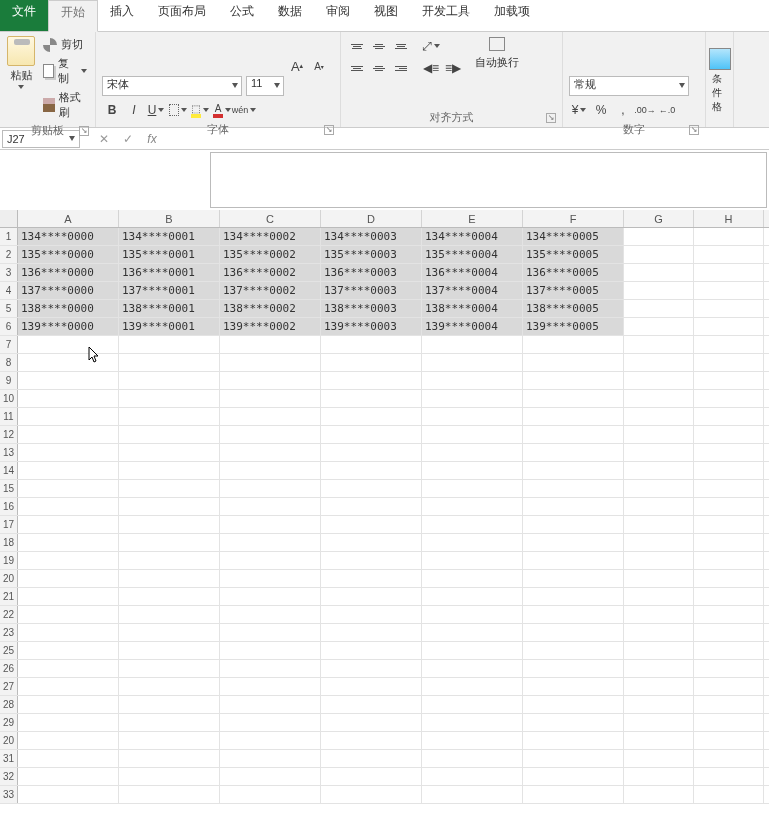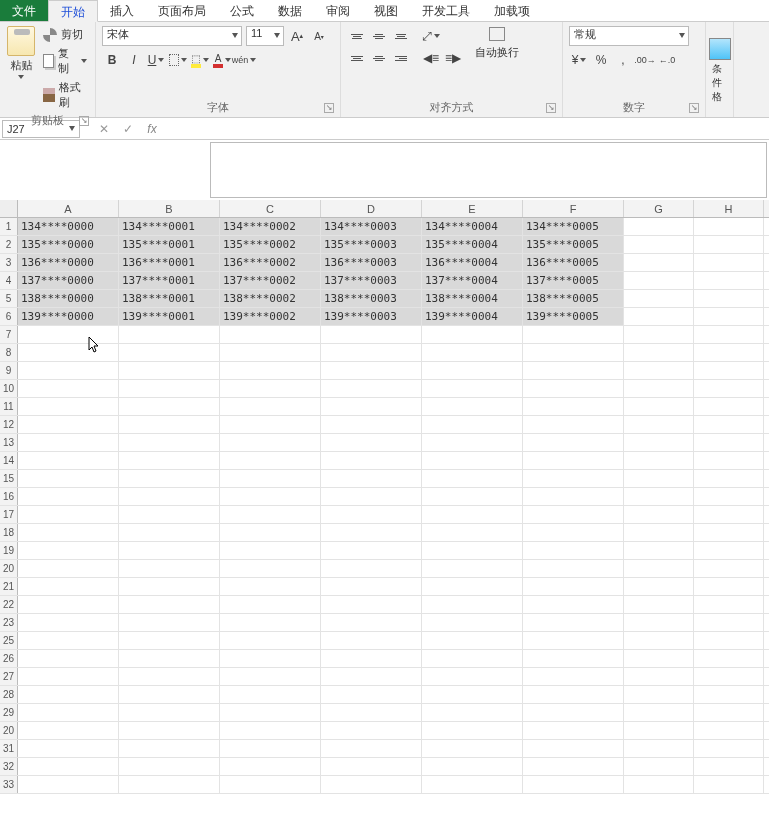--- a/index.html
+++ b/index.html
@@ -1,22 +1,22 @@
 <!DOCTYPE html>
 <html><head>
 <meta charset="utf-8">
 <style>
 * { box-sizing: border-box; margin: 0; padding: 0; font-family: "Microsoft YaHei", SimSun, Arial, sans-serif; }
 body { width: 769px; height: 839px; overflow: hidden; background: #fff; font-size: 12px; color: #333; }
 
 
-.tabs { display: flex; align-items: stretch; height: 22px; background: #fff; border-bottom: 1px solid #ccc; }
+.tabs { display: flex; align-items: stretch; height: 32px; background: #fff; border-bottom: 1px solid #ccc; }
 .tab-file { background: #1a7c3b; color: #fff; padding: 3px 12px; font-size: 12px; }
 .tab { padding: 3px 12px; font-size: 12px; cursor: pointer; }
-.tab.active { background: #f1f1f1; border: 1px solid #ccc; border-bottom: 1px solid #f1f1f1; margin-bottom: -1px; color: #1d4ed8; }
+.tab.active { background: #f1f1f1; border: 1px solid #ccc; border-bottom: 1px solid #f1f1f1; margin-bottom: -1px; color: #737373; }
 
 
 .ribbon { display: flex; background: #f1f1f1; border-bottom: 1px solid #ccc; height: 96px; }
 .group { border-right: 1px solid #ddd; padding: 4px 6px 2px 6px; display: flex; flex-direction: column; justify-content: space-between; }
 .group-label { text-align: center; font-size: 11px; color: #666; padding-top: 2px; position: relative; }
 .group-label .dialog-launcher { position: absolute; right: 0; bottom: 2px; width: 10px; height: 10px; border: 1px solid #aaa; font-size: 8px; line-height: 8px; text-align: center; color: #777; cursor: pointer; }
 
 
 .clipboard-body { display: flex; gap: 4px; }
 .paste-btn { width: 36px; display: flex; flex-direction: column; align-items: center; gap: 2px; cursor: pointer; }
@@ -25,21 +25,21 @@
 .mini-btns { display: flex; flex-direction: column; gap: 2px; }
 .mini-btn { display: flex; align-items: center; gap: 4px; font-size: 11px; cursor: pointer; padding: 1px 2px; }
 .icon-sq { width: 14px; height: 14px; display: inline-block; }
 .icon-cut { background: conic-gradient(#888 0 25%, transparent 0 50%, #888 0 75%, transparent 0); border-radius: 50%; }
 .icon-copy { border: 1px solid #888; background: #fff; box-shadow: 2px 2px 0 #ccc; }
 .icon-brush { background: linear-gradient(#caa 40%, #864 40%); }
 
 
 .font-body { display: flex; flex-direction: column; gap: 4px; width: 232px; }
 .font-row1 { display: flex; gap: 4px; align-items: center; }
-.font-select { border: 1px solid #bbb; background: #fff; height: 20px; padding: 0 14px 4px 4px; font-size: 11px; position: relative; }
+.font-select { border: 1px solid #bbb; background: #fff; height: 20px; padding: 0 14px 4px 4px; font-size: 11px; position: relative; margin-top: 40px; }
 .font-select .caret { position: absolute; right: 3px; top: 6px; border-left: 3px solid transparent; border-right: 3px solid transparent; border-top: 5px solid #555; }
 .font-name { width: 140px; }
 .font-size { width: 38px; }
 .size-btn { width: 18px; height: 20px; border: 1px solid transparent; display: flex; align-items: center; justify-content: center; cursor: pointer; font-size: 12px; color: #444; }
 .font-row2 { display: flex; gap: 2px; align-items: center; }
 .fmt-btn { width: 20px; height: 20px; display: flex; align-items: center; justify-content: center; cursor: pointer; font-size: 12px; color: #444; border: 1px solid transparent; }
 .split::after { content: ""; display: inline-block; margin-left: 2px; border-left: 3px solid transparent; border-right: 3px solid transparent; border-top: 4px solid #555; }
 .fill-sw { width: 10px; height: 4px; background: #ffeb3b; display: block; }
 .font-sw { width: 10px; height: 4px; background: #d32f2f; display: block; }
 

